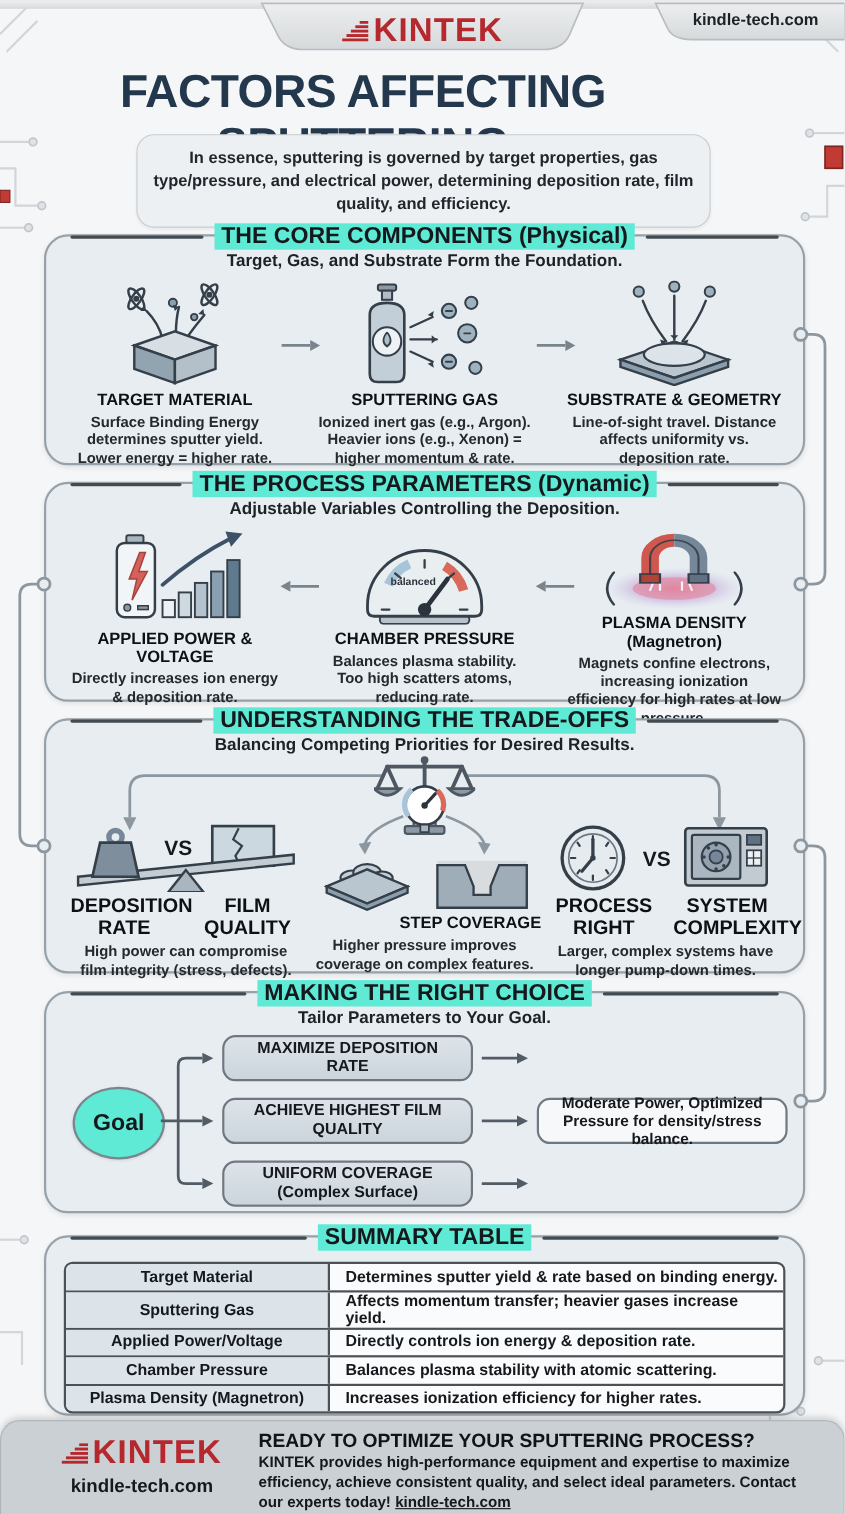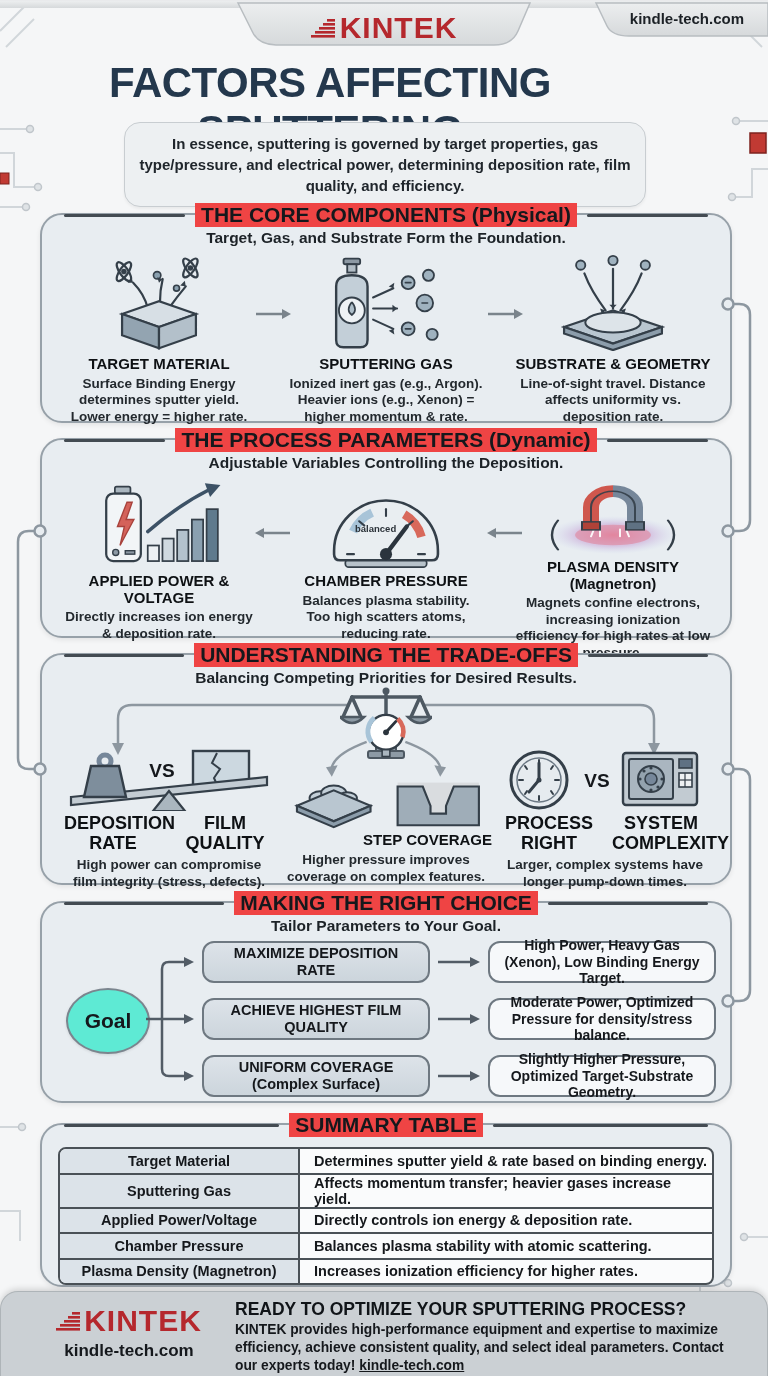--- a/index.html
+++ b/index.html
@@ -22,21 +22,21 @@
   .intro{position:absolute;top:121px;left:124px;width:492px;padding:10px 14px;
          background:#edf0f2;border:1.5px solid #c8cdd1;border-radius:16px;
          font-size:15px;font-weight:700;text-align:center;line-height:1.4;color:#20262c;z-index:2;
          box-shadow:0 2px 3px rgba(0,0,0,.05);}
   
   .card{position:absolute;left:40px;width:688px;background:#e8edf1;border:2px solid #97a1a9;
         border-radius:22px;z-index:2;box-shadow:0 2px 5px rgba(0,0,0,.08);}
   .chead{position:absolute;top:-15px;left:22px;right:22px;height:30px;display:flex;
          align-items:center;gap:10px;}
   .chead .ln{flex:1;height:3px;background:#434b52;border-radius:2px;}
-  .chead .tt{font-size:21px;font-weight:700;color:#15181c;background:#ef4444;
+  .chead .tt{font-size:21px;font-weight:700;color:#15181c;background:#5eead4;
              padding:0 6px;white-space:nowrap;}
   .csub{position:absolute;top:14px;left:0;width:100%;text-align:center;
         font-size:15.5px;font-weight:700;color:#1c2227;}
   .row3{position:absolute;left:14px;right:14px;display:flex;justify-content:space-between;}
   .item{display:flex;flex-direction:column;align-items:center;text-align:center;}
   .ibox{display:flex;align-items:flex-end;justify-content:flex-start;}
   .iname{font-size:15px;font-weight:700;color:#0e1114;margin-top:5px;line-height:1.1;}
   .idesc{font-size:13.5px;font-weight:700;color:#23292e;line-height:1.24;margin-top:3px;}
   .harrow{position:absolute;}
   
@@ -522,23 +522,21 @@
       </svg>
     <svg class="abs" style="left:394px;top:109px;" width="46" height="14">
       <path d="M2,7 H34" stroke="#525c66" stroke-width="2.5"></path>
         <polygon points="34,2 44,7 34,12" fill="#525c66"></polygon>
       </svg>
     <svg class="abs" style="left:394px;top:166px;" width="46" height="14">
       <path d="M2,7 H34" stroke="#525c66" stroke-width="2.5"></path>
         <polygon points="34,2 44,7 34,12" fill="#525c66"></polygon>
       </svg>
 
-    <div class="rbox" style="top:38px;">High Power, Heavy Gas (Xenon), Low Binding Energy Target.</div>
     <div class="rbox" style="top:95px;">Moderate Power, Optimized Pressure for density/stress balance.</div>
-    <div class="rbox" style="top:152px;">Slightly Higher Pressure, Optimized Target-Substrate Geometry.</div>
   </section>
 
   <section class="card" style="top:1122px;height:160px;">
     <div class="chead">
       <span class="ln"></span>
       <span class="tt">SUMMARY TABLE</span>
       <span class="ln"></span>
     </div>
     <div class="stable">
       <div class="srow">

